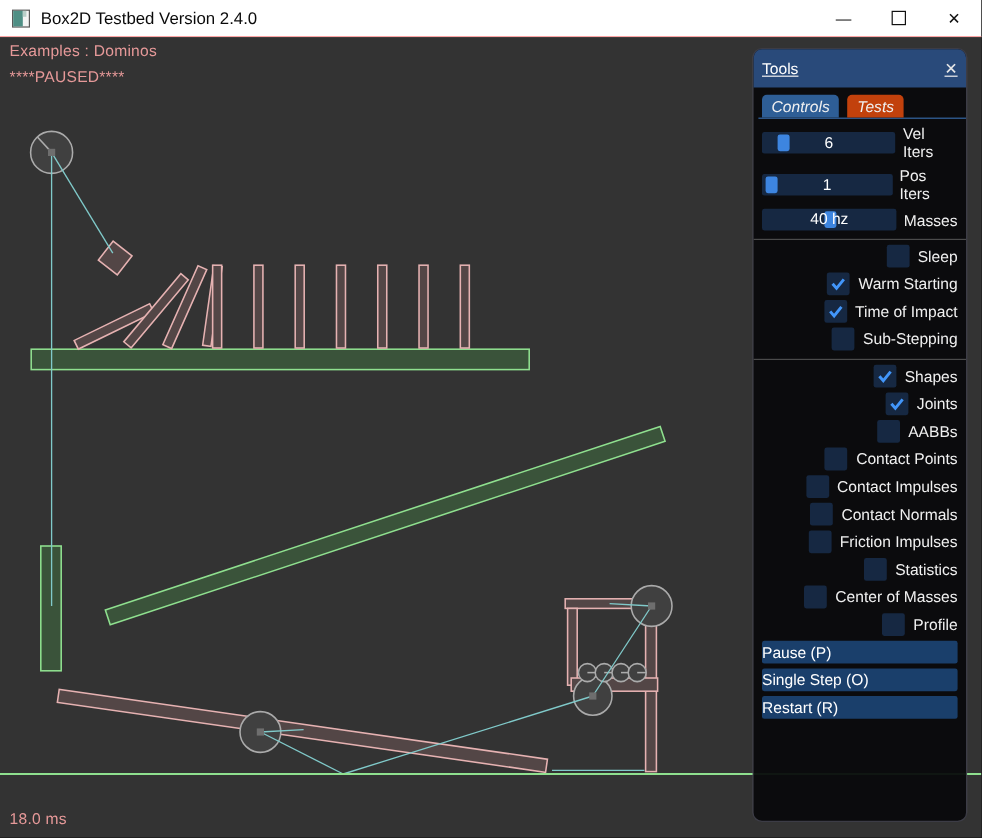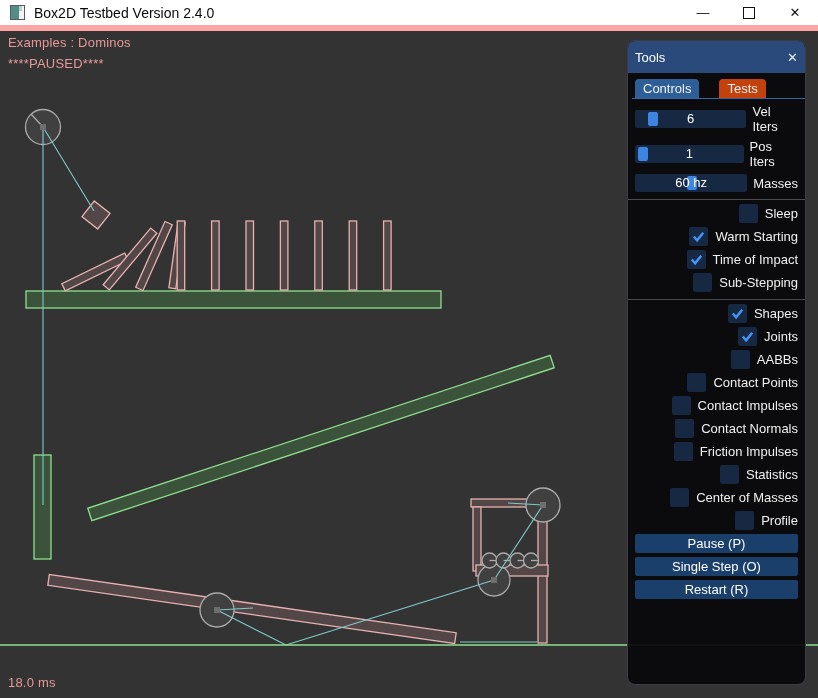--- a/index.html
+++ b/index.html
@@ -1,63 +1,63 @@
 <!DOCTYPE html>
 <html><head>
 <meta charset="utf-8">
 <style>
   html,body{margin:0;padding:0;background:#1b1b1b;font-family:"Liberation Sans",sans-serif;}
   .window{position:relative;width:818px;height:698px;background:#333333;overflow:hidden;
           outline:1px solid #101010;}
   
   .titlebar{position:absolute;left:0;top:0;width:100%;height:31px;background:#ffffff;
-            border-bottom:6px solid #fca5a5;box-sizing:border-box;display:flex;align-items:center;}
+            border-bottom:1px solid #fca5a5;box-sizing:border-box;display:flex;align-items:center;}
   .app-icon{width:15px;height:15px;margin-left:10px;border:1px solid #5a5a5a;background:#f4f4f4;
             position:relative;box-sizing:border-box;}
   .app-icon::before{content:"";position:absolute;left:0;top:0;width:8px;height:13px;background:#4f8f85;}
   .app-icon::after{content:"";position:absolute;left:8px;top:0;width:3px;height:5px;background:#b9cfc9;}
   .title-text{margin-left:9px;font-size:14px;color:#0a0a0a;}
   .win-controls{margin-left:auto;display:flex;height:100%;}
   .win-btn{width:46px;height:100%;display:flex;align-items:center;justify-content:center;
            color:#111;font-size:13px;cursor:default;}
   .win-btn .sq{width:10px;height:10px;border:1.2px solid #111;display:block;}
   
   .canvas{position:absolute;left:0;top:31px;width:818px;height:667px;background:#333333;}
   .hud{position:absolute;font-size:13px;color:#e69999;letter-spacing:.2px;}
   .hud-example{left:8px;top:4px;}
   .hud-paused{left:8px;top:25px;}
   .hud-ms{left:8px;top:644px;}
   
   .panel{position:absolute;left:627px;top:9px;width:179px;height:645px;
          background:rgba(9,9,11,0.94);border:1px solid rgba(110,110,128,0.5);
          border-radius:8px;box-sizing:border-box;color:#f0f0f0;font-size:13px;}
   .panel-titlebar{height:20px;background:#294a7a;border-radius:7px 7px 0 0;
-                  display:flex;align-items:center;padding:16px 7px;box-sizing:border-box;}
+                  display:flex;align-items:center;padding:16px 7px;box-sizing:border-box;text-decoration:underline;}
   .panel-title{font-size:13px;color:#fff;}
   .panel-close{margin-left:auto;color:#e8e8e8;font-size:13px;line-height:13px;cursor:default;}
   .panel-body{padding:0 7px;}
-  .tabbar{display:flex;gap:20px;margin-top:6px;}
+  .tabbar{display:flex;gap:7px;margin-top:6px;font-style:italic;}
   .tab{height:19px;line-height:19px;padding:0 8px;background:#c2410c;border-radius:4px 4px 0 0;cursor:default;}
   .tab.active{background:#2e5e96;}
   .tab-underline{height:1px;background:#3566a4;margin:0 -7px 0 -3px;}
   .slider-row{display:flex;align-items:center;margin-top:5px;}
   .slider-track{position:relative;width:115px;height:18px;background:#162842;border-radius:2px;}
   .slider-grab{position:absolute;top:2px;width:10px;height:14px;background:#3d85e0;border-radius:2px;}
   .slider-value{position:absolute;left:0;top:0;width:100%;height:18px;line-height:18px;
                 text-align:center;color:#fff;}
   .ctl-label{margin-left:6px;}
   .separator{height:1px;background:#4b4b4b;margin:7px -7px 3px -7px;}
   .check-row{display:flex;align-items:center;margin-top:4px;height:19px;cursor:default;justify-content:flex-end;}
   .checkbox{width:19px;height:19px;background:#162842;border-radius:2px;display:flex;
             align-items:center;justify-content:center;}
   .checkbox svg{display:none;width:15px;height:15px;}
   .check-row.checked .checkbox svg{display:block;}
   .check-label{margin-left:7px;}
   .btn{height:19px;line-height:19px;margin-top:4px;background:#1a3f6b;border-radius:2px;
-       text-align:center;color:#fff;cursor:default;}
+       color:#fff;cursor:default;}
   .btn:first-of-type{margin-top:6px;}
 </style>
 </head>
 <body>
 
 <div class="window">
 
   <div class="titlebar">
     <span class="app-icon"></span>
     <span class="title-text">Box2D Testbed Version 2.4.0</span>
@@ -164,21 +164,21 @@
         <div class="slider-row">
           <div class="slider-track">
             <div class="slider-grab" style="left:3px"></div>
             <span class="slider-value">1</span>
           </div>
           <span class="ctl-label">Pos Iters</span>
         </div>
         <div class="slider-row">
           <div class="slider-track">
             <div class="slider-grab" style="left:52px"></div>
-            <span class="slider-value">60 hz</span>
+            <span class="slider-value">40 hz</span>
           </div>
           <span class="ctl-label">Masses</span>
         </div>
 
         <div class="separator"></div>
 
         <div class="check-row">
           <span class="checkbox"></span>
           <span class="check-label">Sleep</span>
         </div>

